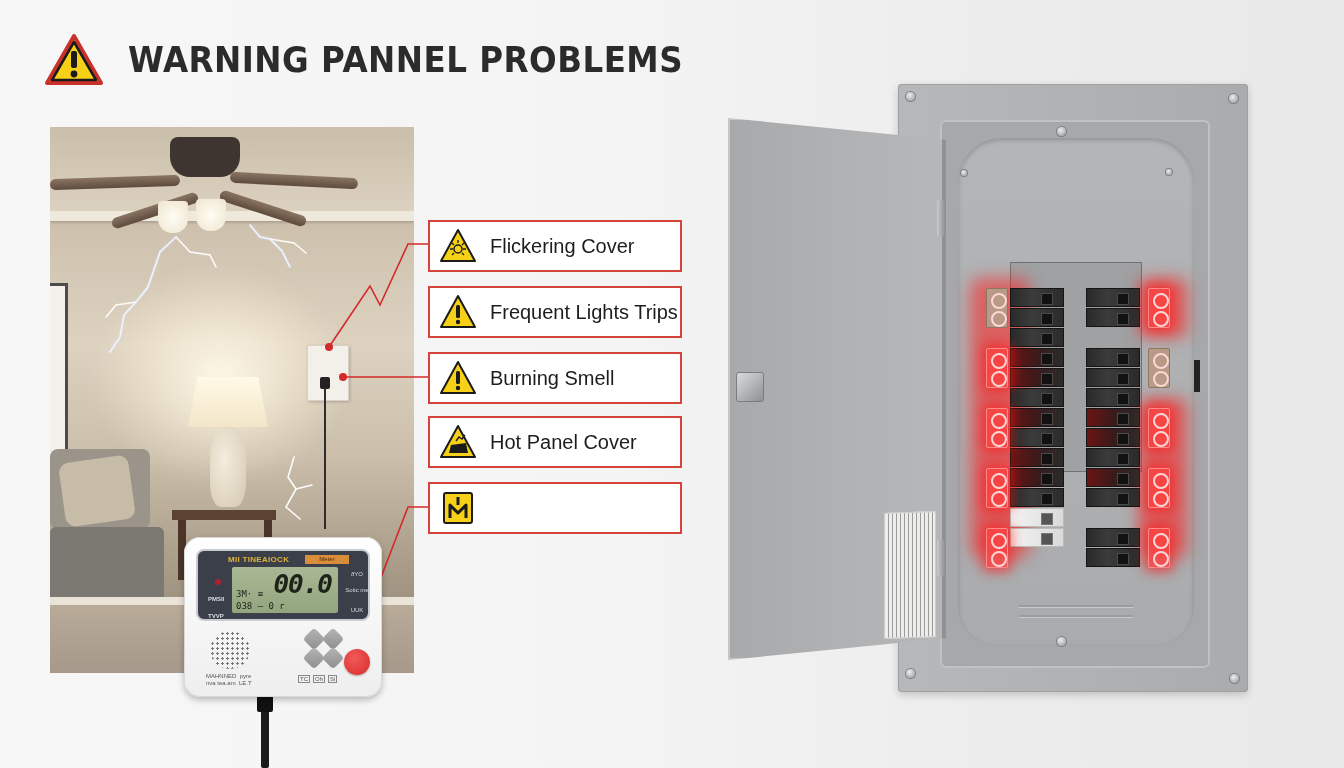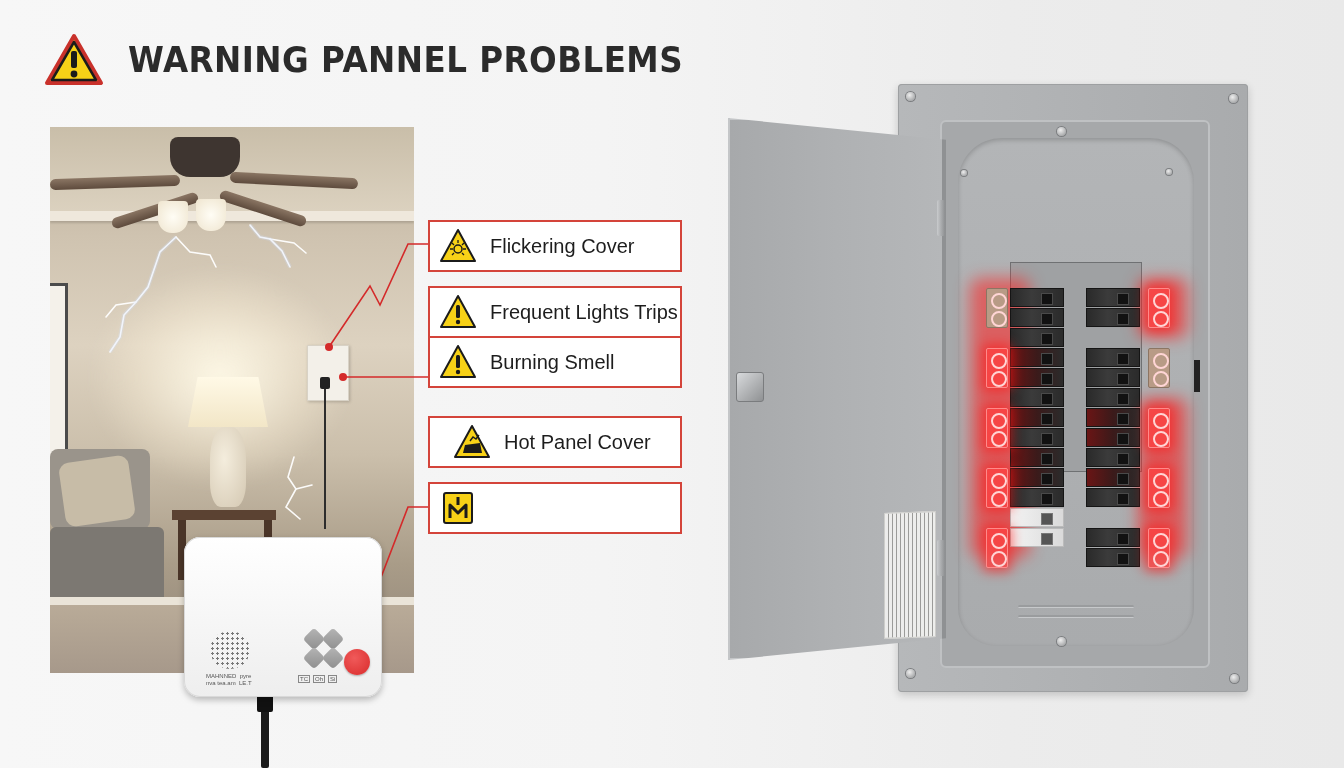--- a/index.html
+++ b/index.html
@@ -207,50 +207,65 @@
 
   <div class="card" style="top:66px;">
     <svg class="ico" viewBox="0 0 40 38">
       <path d="M20 3 L37 34 L3 34 Z" fill="#f7d117" stroke="#1b1b1b" stroke-width="2" stroke-linejoin="round"></path>
       <rect x="18" y="12" width="4" height="13" rx="1.5" fill="#1b1b1b"></rect>
       <circle cx="20" cy="29" r="2.2" fill="#1b1b1b"></circle>
     </svg>
     <span class="label">Frequent Lights Trips</span>
   </div>
 
-  <div class="card" style="top:116px;">
+  <div class="card" style="top:132px;">
     <svg class="ico" viewBox="0 0 40 38">
       <path d="M20 3 L37 34 L3 34 Z" fill="#f7d117" stroke="#1b1b1b" stroke-width="2" stroke-linejoin="round"></path>
       <rect x="18" y="12" width="4" height="13" rx="1.5" fill="#1b1b1b"></rect>
       <circle cx="20" cy="29" r="2.2" fill="#1b1b1b"></circle>
     </svg>
     <span class="label">Burning Smell</span>
   </div>
 
-  <div class="card" style="top:196px;padding-left:14px;">
+  <div class="card" style="top:196px;">
     <svg class="ico" viewBox="0 0 40 38">
       <path d="M20 3 L37 34 L3 34 Z" fill="#f7d117" stroke="#1b1b1b" stroke-width="2" stroke-linejoin="round"></path>
       <path d="M11 30 L13 22 L28 20 L30 30 Z" fill="#1b1b1b"></path>
       <path d="M18 18 l3-4 l3 2 l3-4" stroke="#1b1b1b" stroke-width="1.4" fill="none"></path>
     </svg>
     <span class="label">Hot Panel Cover</span>
   </div>
 
   <div class="card" style="top:262px;">
     <svg class="ico" viewBox="0 0 40 38">
       <rect x="6" y="4" width="28" height="30" rx="2" fill="#f7d117" stroke="#1b1b1b" stroke-width="2"></rect>
       <path d="M12 29 V16 L20 24 L28 16 V29" stroke="#1b1b1b" stroke-width="3" fill="none" stroke-linejoin="round"></path>
       <rect x="18.5" y="8" width="3" height="8" fill="#1b1b1b"></rect>
     </svg>
   </div>
 </div>
 
 <div class="cable"></div>
 <div class="cable-boot"></div>
 <div class="meter">
+  <div class="face">
+    <span class="brand">MII TINEAIOCK</span>
+    <span class="tag">Meter</span>
+    <div class="led"></div>
+    <span class="lbl-left1">PMSII</span>
+    <span class="lbl-left2">TVVP</span>
+    <div class="lcd">
+      <span class="digits">00.0</span>
+      <span class="sub1">3M· ≡</span>
+      <span class="sub2">038 —   0   r</span>
+    </div>
+    <span class="lbl-right" style="top:20px;">ðYO</span>
+    <span class="lbl-right" style="top:36px;">Sotic me</span>
+    <span class="lbl-right" style="top:56px;">UUK</span>
+  </div>
   <div class="speaker"></div>
   <div class="dpad">
     <div class="dbtn" style="left:0;top:2px;"></div>
     <div class="dbtn" style="left:19px;top:2px;"></div>
     <div class="dbtn" style="left:0;top:21px;"></div>
     <div class="dbtn" style="left:19px;top:21px;"></div>
   </div>
   <div class="power"></div>
   <div class="foot-text" style="white-space:pre;">MAHNNED  pyre
 nva tea.am  LE.T</div>

